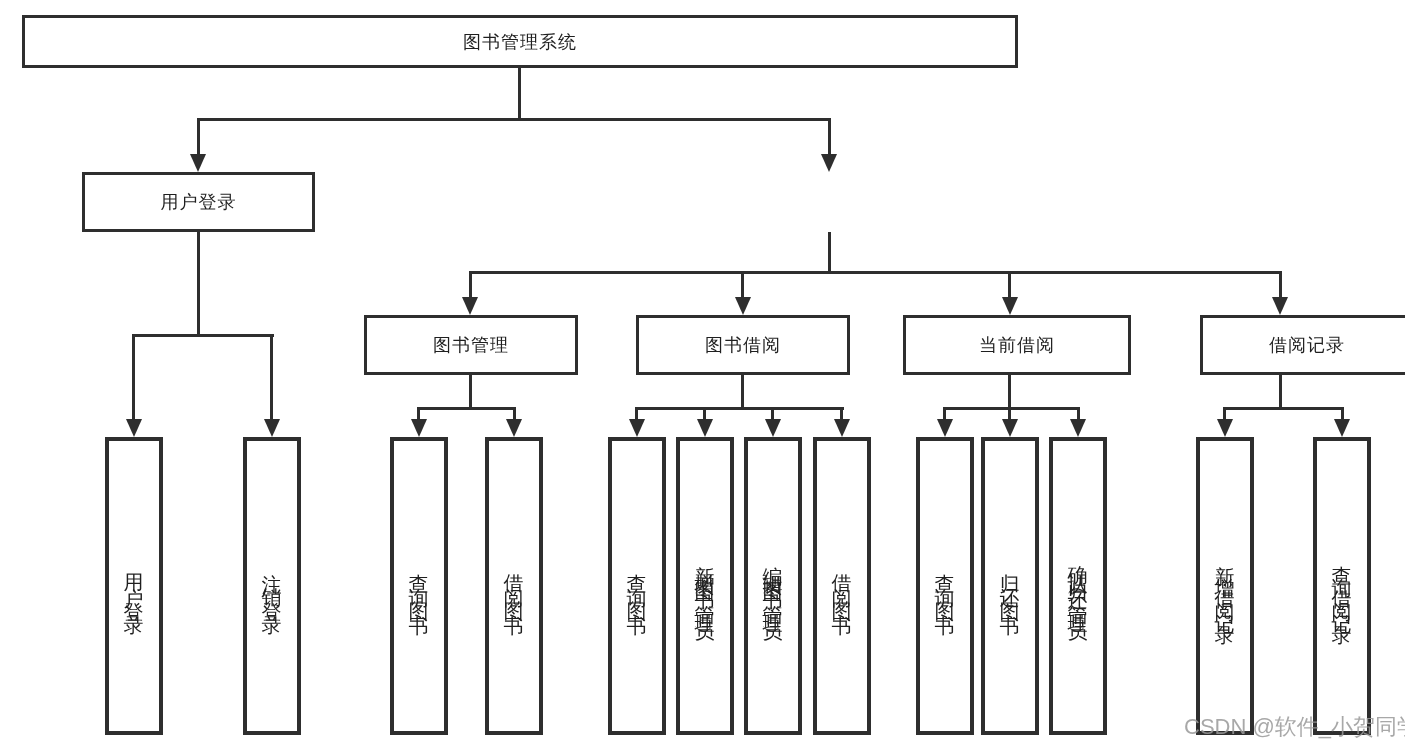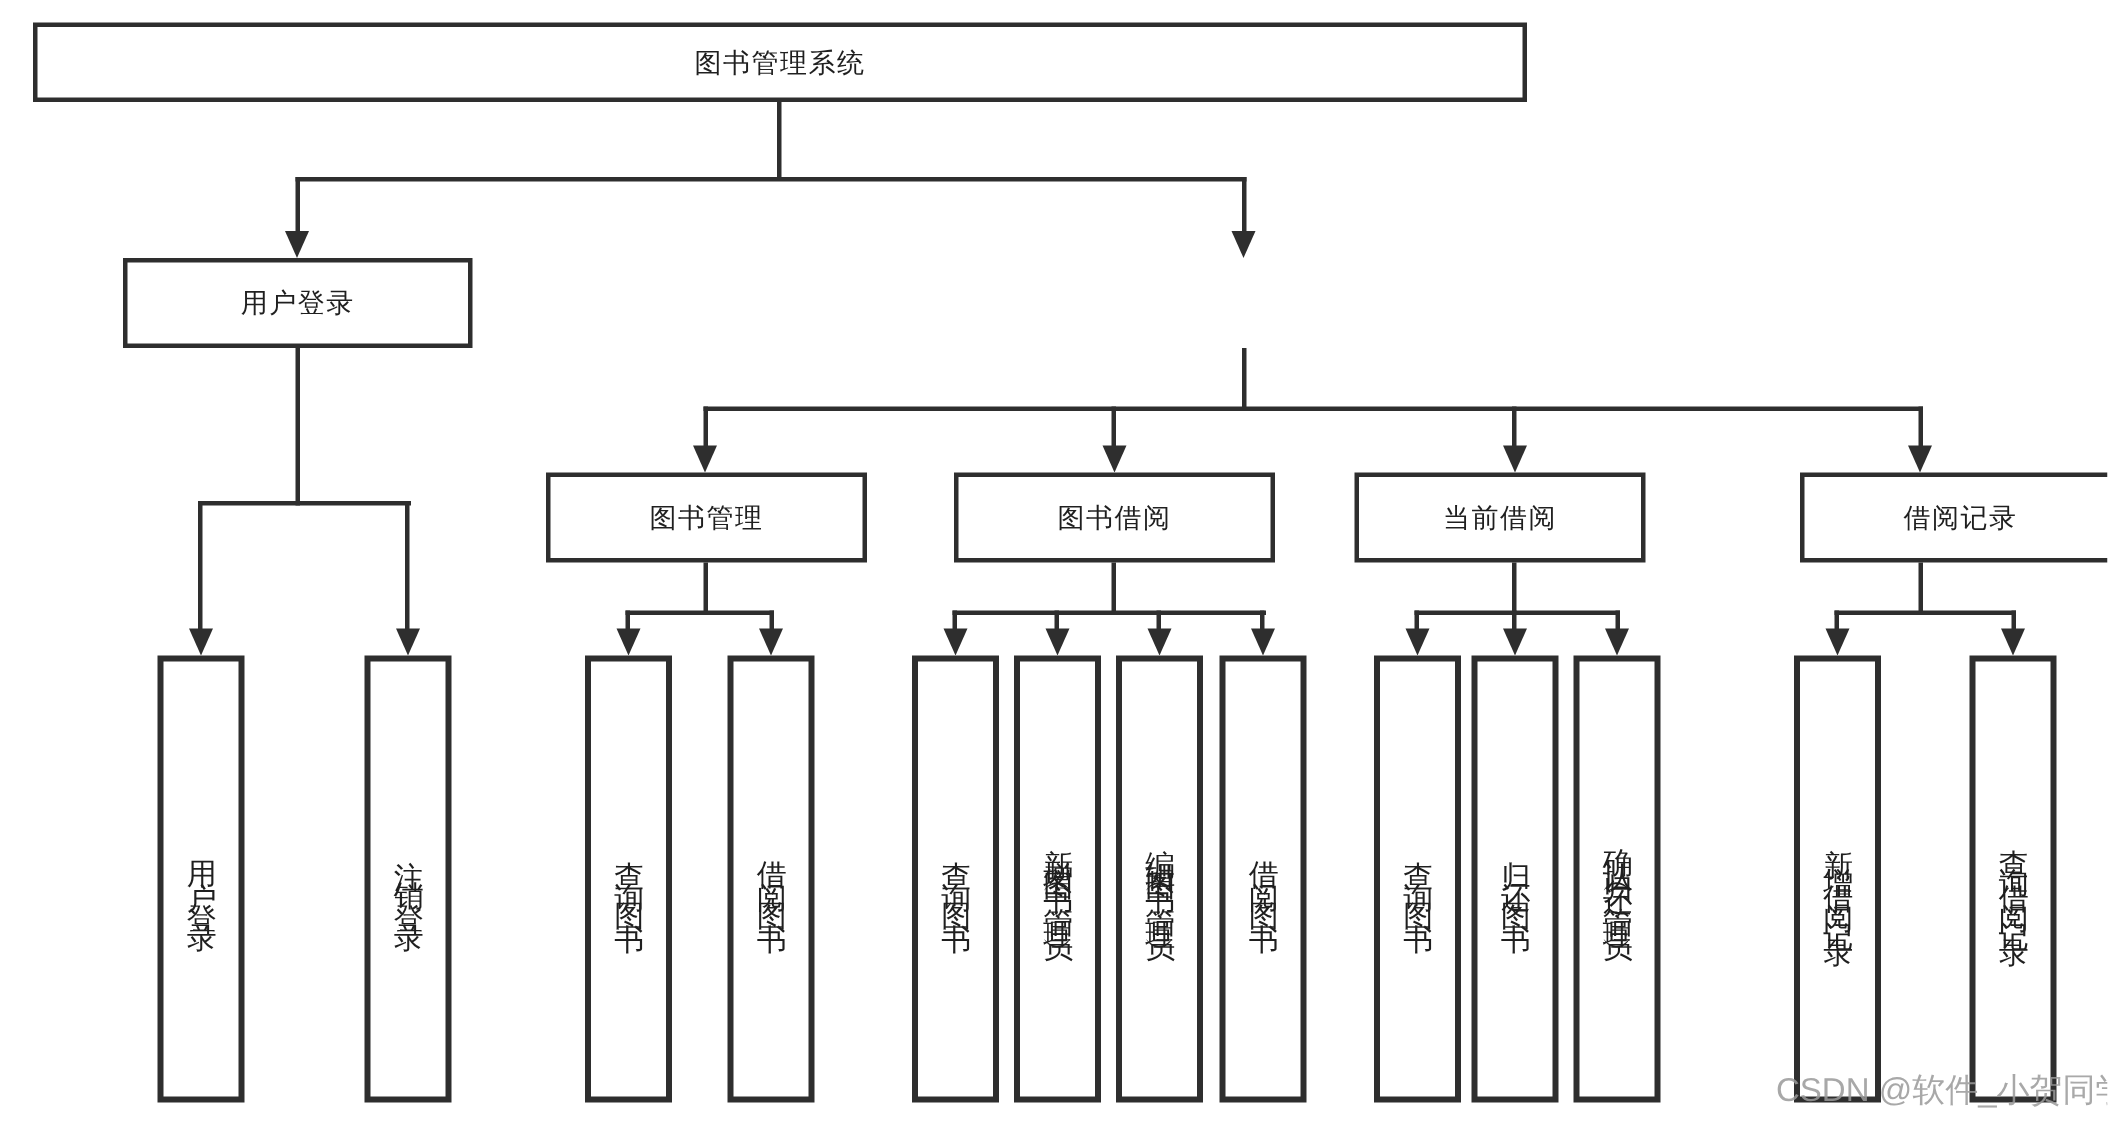--- a/index.html
+++ b/index.html
@@ -88,21 +88,21 @@
   <div class="arrow" style="left:1002px;top:297px;"></div>
   <div class="vline" style="left:1279px;top:271px;height:28px;"></div>
   <div class="arrow" style="left:1272px;top:297px;"></div>
 
   <div class="box" style="left:364px;top:315px;width:214px;height:60px;">
     <span>图书管理</span>
   </div>
   <div class="box" style="left:636px;top:315px;width:214px;height:60px;font-family:Liberation Serif, serif;">
     <span>图书借阅</span>
   </div>
-  <div class="box" style="left:903px;top:315px;width:194px;height:60px;">
+  <div class="box" style="left:903px;top:315px;width:228px;height:60px;">
     <span>当前借阅</span>
   </div>
   <div class="box" style="left:1200px;top:315px;width:214px;height:60px;">
     <span>借阅记录</span>
   </div>
 
   <div class="vline" style="left:469px;top:375px;height:35px;"></div>
   <div class="hline" style="left:417px;top:407px;width:99px;"></div>
   <div class="vline" style="left:417px;top:407px;height:14px;"></div>
   <div class="arrow" style="left:411px;top:419px;"></div>

